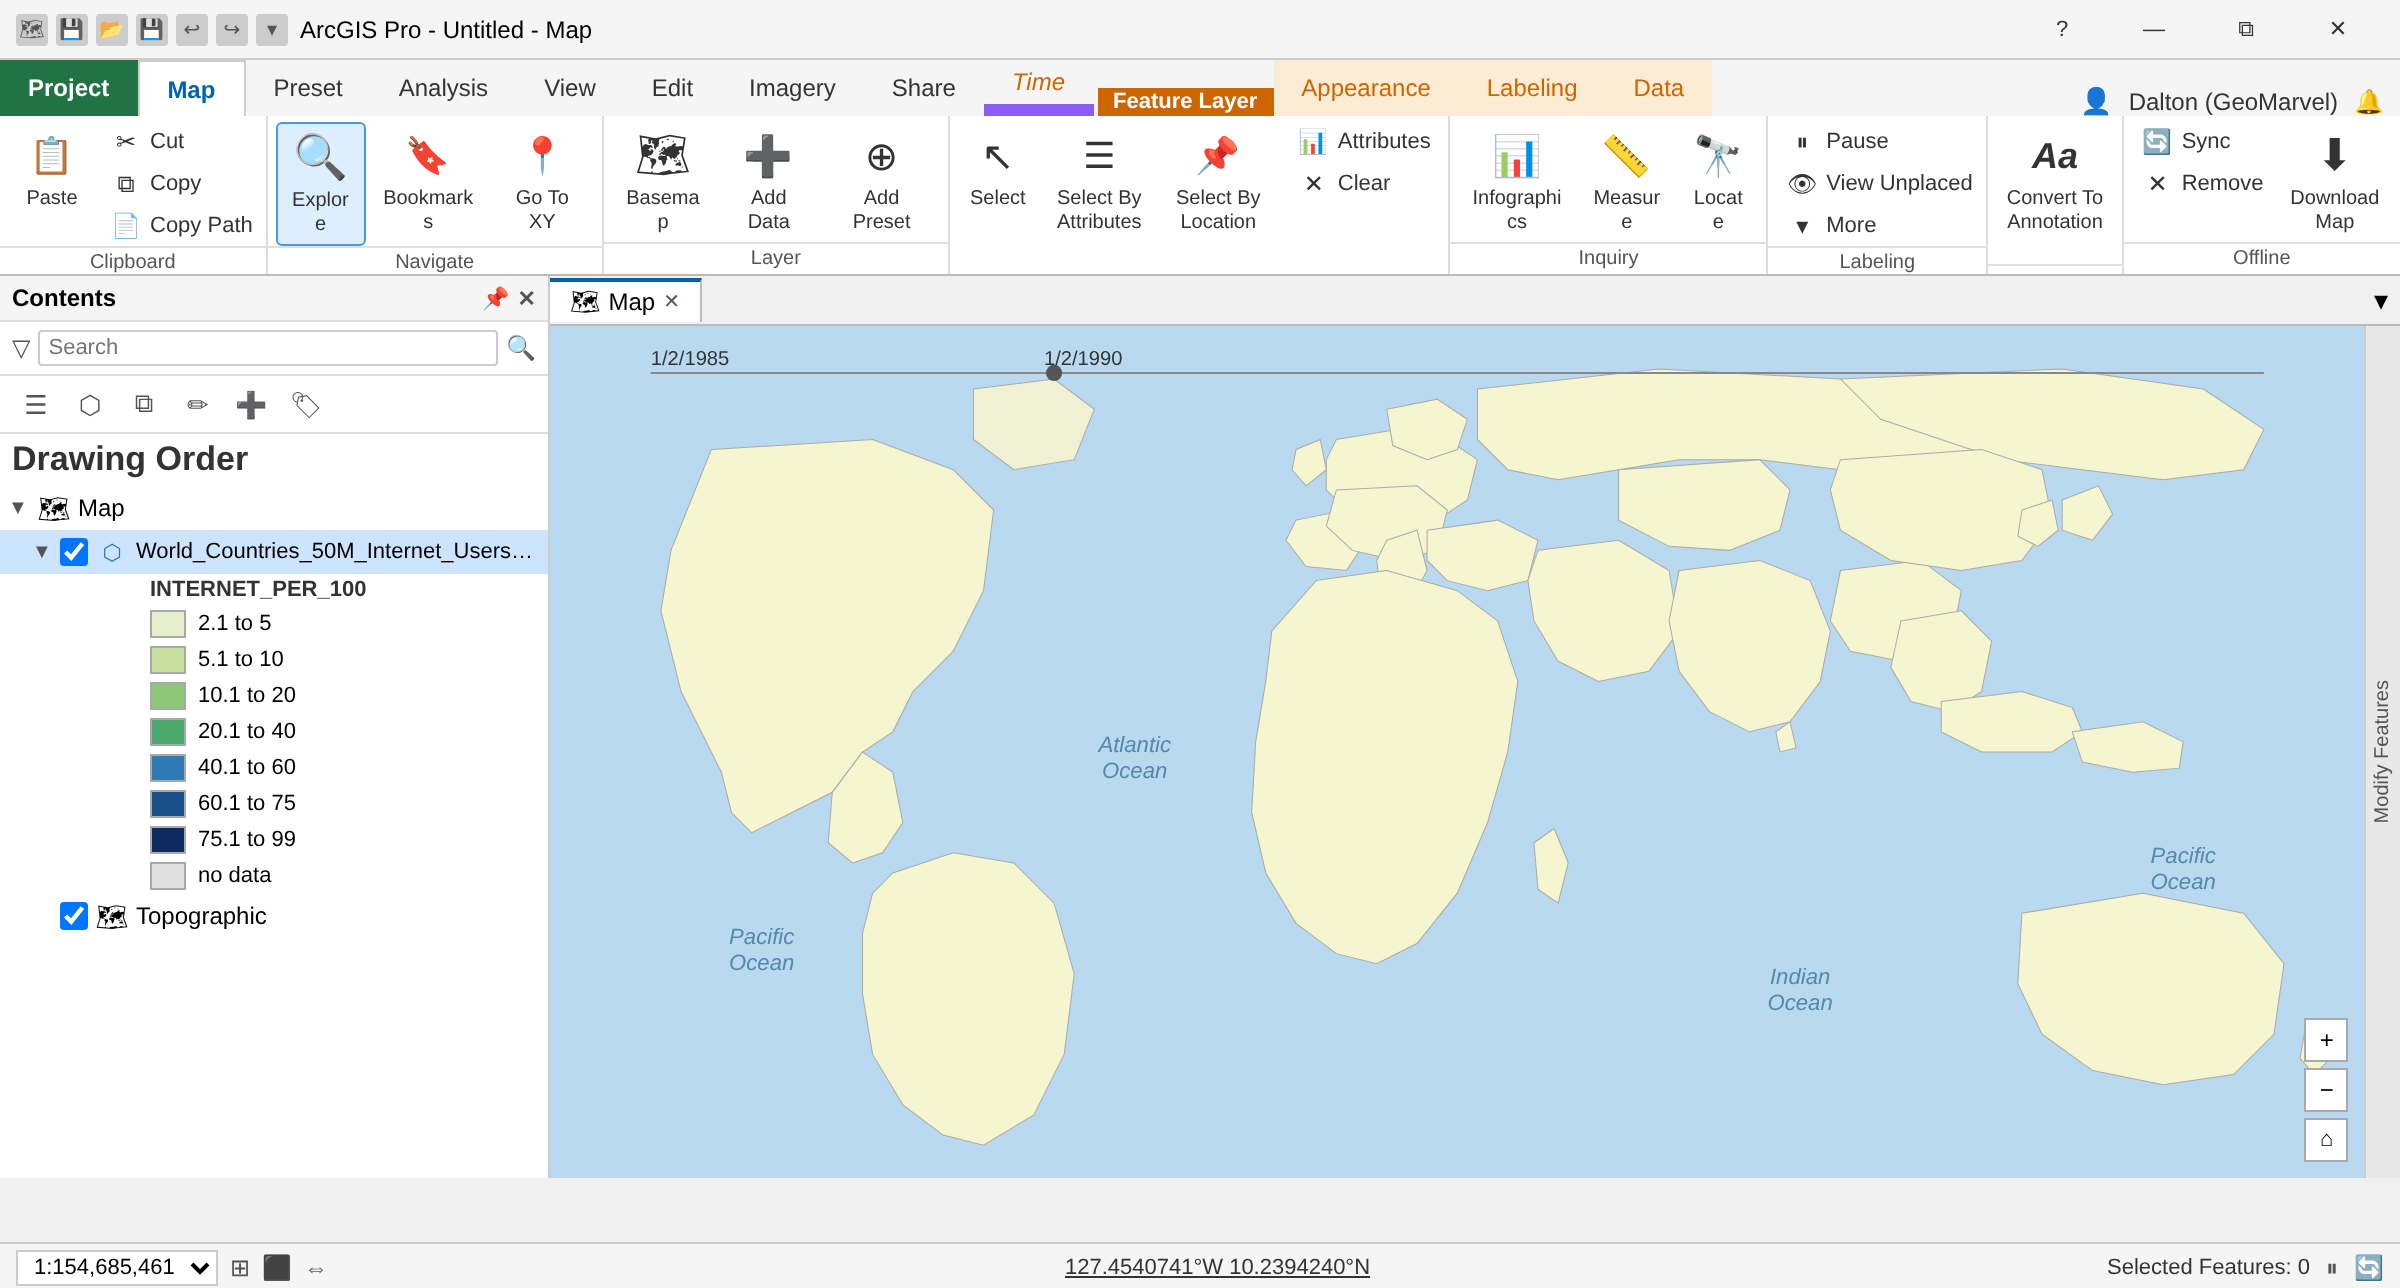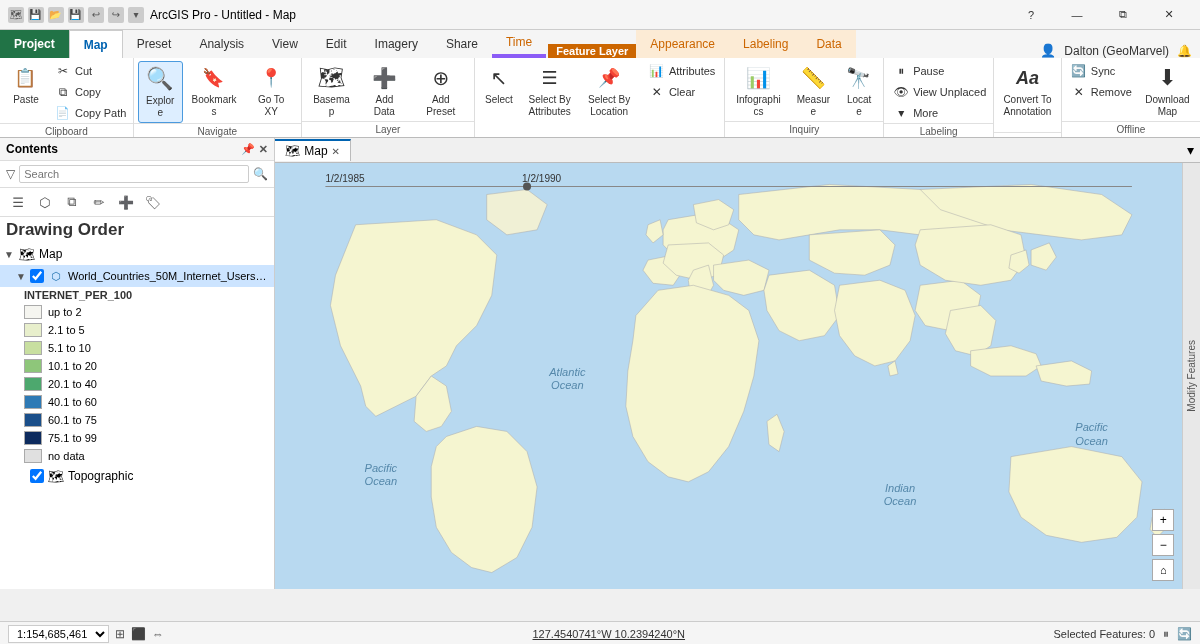--- a/index.html
+++ b/index.html
@@ -150,21 +150,21 @@
     }
     .contents-body { flex: 1; overflow-y: auto; }
     .tree-item {
       display: flex; align-items: center; padding: 2px 4px; cursor: pointer; font-size: 12px;
     }
     .tree-item.selected { background: #cce4ff; }
     .tree-toggle { width: 14px; font-size: 10px; color: #555; flex-shrink: 0; }
     .tree-icon { width: 18px; height: 18px; margin-right: 3px; flex-shrink: 0; display: flex; align-items: center; justify-content: center; font-size: 13px; }
     .tree-label { font-size: 12px; white-space: nowrap; overflow: hidden; text-overflow: ellipsis; }
     .tree-checkbox { width: 14px; height: 14px; margin-right: 3px; flex-shrink: 0; }
-    .legend-section { padding-left: 20px; }
+    .legend-section { padding-left: 35px; margin-left: 36px; }
     .legend-header { font-weight: 600; font-size: 11px; padding: 2px 4px; color: #333; }
     .legend-item { display: flex; align-items: center; gap: 6px; padding: 2px 4px; font-size: 11px; }
     .legend-swatch { width: 18px; height: 14px; border: 1px solid #aaa; flex-shrink: 0; }
     .map-tabs {
       display: flex;
       background: #f0f0f0;
       border-bottom: 1px solid #bbb;
       align-items: center;
     }
     .map-tab {
@@ -246,21 +246,21 @@
 
     <div class="ribbon-tabs" style="flex:1;">
       <div class="ribbon-tab active-project">Project</div>
       <div class="ribbon-tab active-map">Map</div>
       <div class="ribbon-tab">Preset</div>
       <div class="ribbon-tab">Analysis</div>
       <div class="ribbon-tab">View</div>
       <div class="ribbon-tab">Edit</div>
       <div class="ribbon-tab">Imagery</div>
       <div class="ribbon-tab">Share</div>
-      <div class="ribbon-tab" style="border-bottom:4px solid #8b5cf6; color:#cc6600;">Time</div>
+      <div class="ribbon-tab" style="border-bottom:6px solid #8b5cf6; color:#cc6600;font-style:italic;">Time</div>
       <div style="background:#cc6600; height:14px; display:flex; align-items:center; padding:0 8px; margin-left:2px;">
         <span style="color:white;font-size:11px;font-weight:600;">Feature Layer</span>
       </div>
       <div class="ribbon-tab" style="background:#fcebd5; color:#cc6600;">Appearance</div>
       <div class="ribbon-tab" style="background:#fcebd5; color:#cc6600;">Labeling</div>
       <div class="ribbon-tab" style="background:#fcebd5; color:#cc6600;">Data</div>
       <div class="user-area">
         <span style="font-size:13px;">👤</span>
         <span>Dalton (GeoMarvel)</span>
         <span>🔔</span>
@@ -462,24 +462,20 @@
 
       <div class="tree-item selected" style="padding-left:16px;">
         <span class="tree-toggle">▼</span>
         <input type="checkbox" class="tree-checkbox" checked="" style="">
         <span class="tree-icon" style="font-size:11px; color:#2e7ab5;">⬡</span>
         <span class="tree-label" style="font-size:11px;">World_Countries_50M_Internet_Users_TimeSe</span>
       </div>
 
       <div class="legend-section">
         <div class="legend-header">INTERNET_PER_100</div>
-        <div class="legend-item">
-          <div class="legend-swatch" style="background:#f5f5f0;"></div>
-          <span>up to 2</span>
-        </div>
         <div class="legend-item">
           <div class="legend-swatch" style="background:#e8efcc;"></div>
           <span>2.1 to 5</span>
         </div>
         <div class="legend-item">
           <div class="legend-swatch" style="background:#c8dfa0;"></div>
           <span>5.1 to 10</span>
         </div>
         <div class="legend-item">
           <div class="legend-swatch" style="background:#8ec67a;"></div>

